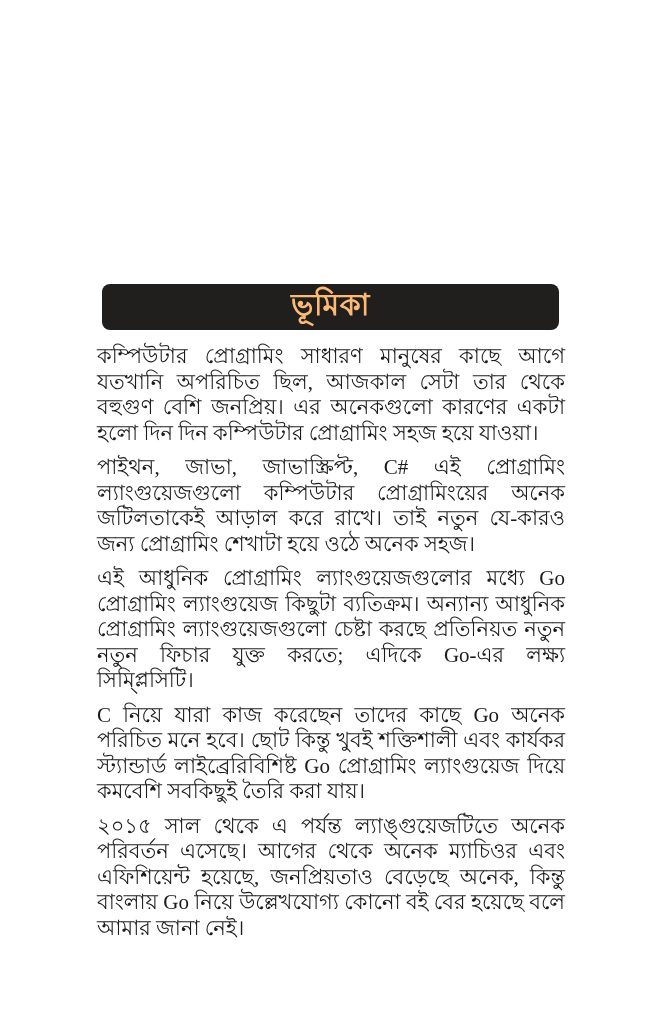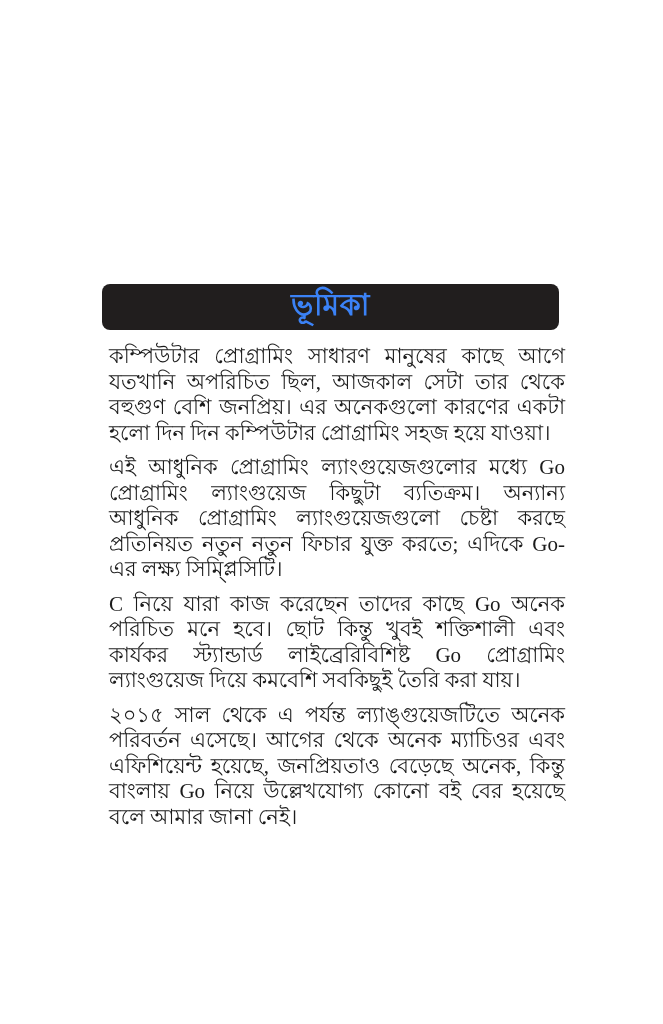--- a/index.html
+++ b/index.html
@@ -21,36 +21,36 @@
     top: 284px;
     width: 457px;
     height: 46px;
     background: #211e1e;
     border-radius: 8px;
     display: flex;
     align-items: center;
     justify-content: center;
   }
   .title-bar .chapter-title {
-    color: #3b82f6;
+    color: #fdba74;
     font-size: 30px;
     font-weight: bold;
     letter-spacing: 0.5px;
     line-height: 1;
     padding-bottom: 4px;
   }
   .content {
     position: absolute;
     left: 97px;
     top: 344px;
     width: 468px;
     color: #1b1b1b;
   }
   .content p {
-    margin: 0 0 9px 12px;
+    margin: 0 0 9px 0;
     font-size: 21px;
     line-height: 25.5px;
     text-align: justify;
     text-justify: inter-word;
     color: #1b1b1b;
   }
   .content p:last-child {
     margin-bottom: 0;
   }
 </style>
@@ -58,19 +58,20 @@
 <body>
 
 <div class="page">
 
   <div class="title-bar">
     <span class="chapter-title">ভূমিকা</span>
   </div>
 
   <div class="content">
     <p>কম্পিউটার প্রোগ্রামিং সাধারণ মানুষের কাছে আগে যতখানি অপরিচিত ছিল, আজকাল সেটা তার থেকে বহুগুণ বেশি জনপ্রিয়। এর অনেকগুলো কারণের একটা হলো দিন দিন কম্পিউটার প্রোগ্রামিং সহজ হয়ে যাওয়া।</p>
+    <p>পাইথন, জাভা, জাভাস্ক্রিপ্ট, C# এই প্রোগ্রামিং ল্যাংগুয়েজগুলো কম্পিউটার প্রোগ্রামিংয়ের অনেক জটিলতাকেই আড়াল করে রাখে। তাই নতুন যে-কারও জন্য প্রোগ্রামিং শেখাটা হয়ে ওঠে অনেক সহজ।</p>
     <p>এই আধুনিক প্রোগ্রামিং ল্যাংগুয়েজগুলোর মধ্যে Go প্রোগ্রামিং ল্যাংগুয়েজ কিছুটা ব্যতিক্রম। অন্যান্য আধুনিক প্রোগ্রামিং ল্যাংগুয়েজগুলো চেষ্টা করছে প্রতিনিয়ত নতুন নতুন ফিচার যুক্ত করতে; এদিকে Go-এর লক্ষ্য সিম্প্লিসিটি।</p>
     <p>C নিয়ে যারা কাজ করেছেন তাদের কাছে Go অনেক পরিচিত মনে হবে। ছোট কিন্তু খুবই শক্তিশালী এবং কার্যকর স্ট্যান্ডার্ড লাইব্রেরিবিশিষ্ট Go প্রোগ্রামিং ল্যাংগুয়েজ দিয়ে কমবেশি সবকিছুই তৈরি করা যায়।</p>
     <p>২০১৫ সাল থেকে এ পর্যন্ত ল্যাঙ্গুয়েজটিতে অনেক পরিবর্তন এসেছে। আগের থেকে অনেক ম্যাচিওর এবং এফিশিয়েন্ট হয়েছে, জনপ্রিয়তাও বেড়েছে অনেক, কিন্তু বাংলায় Go নিয়ে উল্লেখযোগ্য কোনো বই বের হয়েছে বলে আমার জানা নেই।</p>
 
   </div>
 
 </div>
 
 </body></html>

